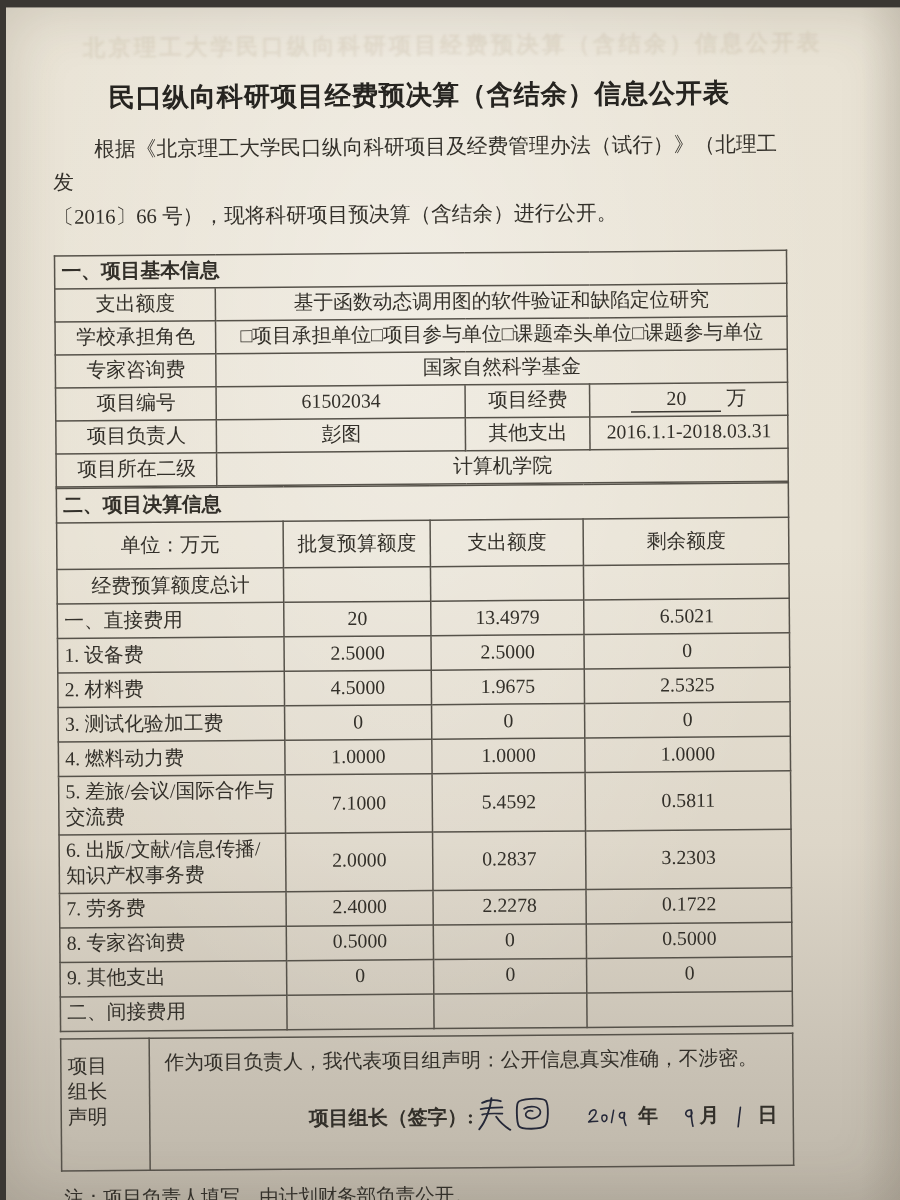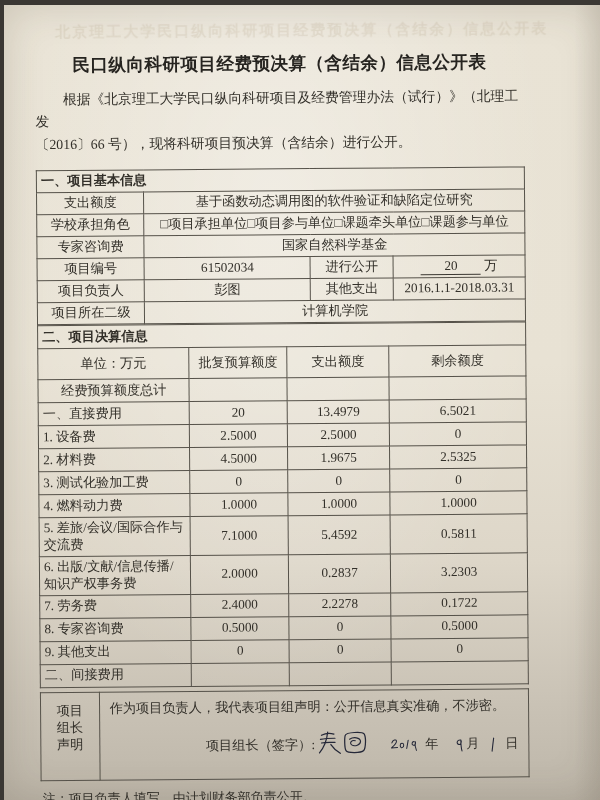--- a/index.html
+++ b/index.html
@@ -50,26 +50,26 @@
   td.val{text-align:center;}
   td.num{text-align:center;font-size:13px;}
   td.rowlab{text-align:left;padding-left:5px;}
   td.center{text-align:center;}
   .budget td{height:18px;}
   .uline{display:inline-block;min-width:52px;text-align:center;border-bottom:1px solid #3c3933;padding:0 4px;}
   .colhead td{height:26px;font-size:13.2px;}
   .decl{margin-top:4px;}
   .decl td{vertical-align:top;}
   .decl-lab{
-    text-align:center;font-size:13.2px;line-height:1.95;padding-top:10px !important;
+    text-align:left;font-size:13.2px;line-height:1.95;padding-top:10px !important;
   }
   .decl-body{padding:8px 10px 6px 10px !important;}
   .stmt{font-size:13.2px;margin-bottom:4px;}
   .signline{display:flex;align-items:center;height:52px;padding-left:96px;}
-  .signline .printed{font-size:13.2px;white-space:nowrap;}
+  .signline .printed{font-size:13.2px;white-space:nowrap;font-weight:bold;}
   .sig-svg{margin:-8px 2px 0 2px;}
   .hand-svg{margin:0 2px;}
   .gap1{width:34px;}
   .gap2{width:26px;}
   .gap3{width:14px;}
   .footnote{margin:9px 0 0 2px;font-size:13px;color:#33302a;}
   svg path{fill:none;stroke:#252838;stroke-linecap:round;stroke-linejoin:round;}
 </style>
 </head>
 <body>
@@ -102,21 +102,21 @@
           <td class="lab">学校承担角色</td>
           <td colspan="3" class="val">□项目承担单位□项目参与单位□课题牵头单位□课题参与单位</td>
         </tr>
         <tr>
           <td class="lab">专家咨询费</td>
           <td colspan="3" class="val">国家自然科学基金</td>
         </tr>
         <tr>
           <td class="lab">项目编号</td>
           <td class="val">61502034</td>
-          <td class="lab">进行公开</td>
+          <td class="lab">项目经费</td>
           <td class="val"><span class="uline">20</span> <span>万</span></td>
         </tr>
         <tr>
           <td class="lab">项目负责人</td>
           <td class="val">彭图</td>
           <td class="lab">其他支出</td>
           <td class="val">2016.1.1-2018.03.31</td>
         </tr>
         <tr>
           <td class="lab">项目所在二级</td>

